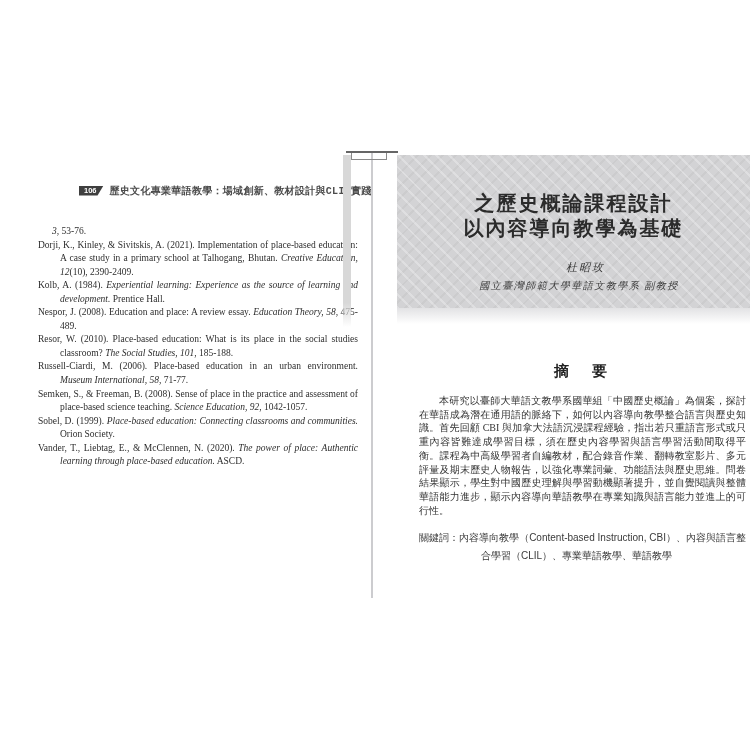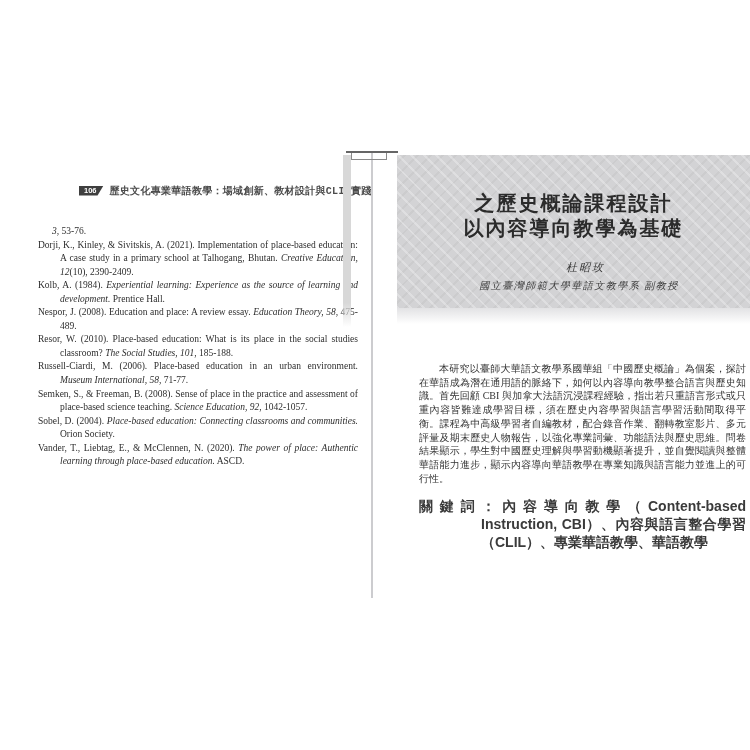--- a/index.html
+++ b/index.html
@@ -43,22 +43,22 @@
          letter-spacing:2px;font-family:"Liberation Serif", serif;}
   .author{margin-top:19px;font-size:11px;color:#3c3c3c;letter-spacing:2px;font-style:italic;margin-left:24px;}
   .affil{margin-top:4px;font-size:10px;color:#3c3c3c;letter-spacing:1.5px;font-style:italic;padding-left:11px;}
 
   
   .abstract{position:absolute;left:419px;top:362px;width:327px;}
   .abs-head{text-align:center;font-size:15px;font-weight:bold;color:#222;
             letter-spacing:4px;margin-bottom:13px;}
   .abs-body{margin:0;font-size:10px;line-height:13.7px;text-align:justify;
             text-indent:2em;color:#333;}
-  .keywords{margin:12px 0 0 0;font-family:"Liberation Sans", sans-serif;font-weight:bold;
-            font-size:14px;line-height:18px;color:#3a3a3a;
+  .keywords{margin:12px 0 0 0;font-family:"Liberation Sans", sans-serif;font-weight:normal;
+            font-size:10px;line-height:18px;color:#3a3a3a;
             padding-left:62px;text-indent:-62px;text-align:justify;}
 </style>
 </head>
 <body>
 
 <div class="canvas">
 
   <div class="page-left">
     <div class="header">
       <span class="page-badge">106</span>
@@ -66,37 +66,38 @@
       <span class="header-mark"></span>
     </div>
     <div class="refs">
         <p class="ref cont"><span class="it">3</span><span>, 53-76.</span></p>
         <p class="ref"><span>Dorji, K., Kinley, &amp; Sivitskis, A. (2021). Implementation of place-based education: A case study in a primary school at Talhogang, Bhutan. </span><span class="it">Creative Education, 12</span><span>(10), 2390-2409.</span></p>
         <p class="ref"><span>Kolb, A. (1984). </span><span class="it">Experiential learning: Experience as the source of learning and development.</span><span> Prentice Hall.</span></p>
         <p class="ref"><span>Nespor, J. (2008). Education and place: A review essay. </span><span class="it">Education Theory, 58</span><span>, 475-489.</span></p>
         <p class="ref"><span>Resor, W. (2010). Place-based education: What is its place in the social studies classroom? </span><span class="it">The Social Studies, 101</span><span>, 185-188.</span></p>
         <p class="ref"><span>Russell-Ciardi, M. (2006). Place-based education in an urban environment. </span><span class="it">Museum International, 58</span><span>, 71-77.</span></p>
         <p class="ref"><span>Semken, S., &amp; Freeman, B. (2008). Sense of place in the practice and assessment of place-based science teaching. </span><span class="it">Science Education, 92</span><span>, 1042-1057.</span></p>
-        <p class="ref"><span>Sobel, D. (2004). </span><span class="it">Place-based education: Connecting classrooms and communities.</span><span> Orion Society.</span></p>
+        <p class="ref"><span>Sobel, D. (1999). </span><span class="it">Place-based education: Connecting classrooms and communities.</span><span> Orion Society.</span></p>
         <p class="ref"><span>Vander, T., Liebtag, E., &amp; McClennen, N. (2020). </span><span class="it">The power of place: Authentic learning through place-based education.</span><span> ASCD.</span></p>
       </div>
   </div>
 
   <div class="edge-shadow"></div>
   <div class="spine"></div>
   <div class="corner-mark"></div>
 
   <div class="banner">
     <div class="title">
       <div>之歷史概論課程設計</div>
       <div>以內容導向教學為基礎</div>
     </div>
     <div class="author">杜昭玫</div>
     <div class="affil">國立臺灣師範大學華語文教學系 副教授</div>
   </div>
   <div class="banner-fade"></div>
 
   <div class="abstract">
+    <div class="abs-head">摘　要</div>
     <p class="abs-body">本研究以臺師大華語文教學系國華組「中國歷史概論」為個案，探討在華語成為潛在通用語的脈絡下，如何以內容導向教學整合語言與歷史知識。首先回顧 CBI 與加拿大法語沉浸課程經驗，指出若只重語言形式或只重內容皆難達成學習目標，須在歷史內容學習與語言學習活動間取得平衡。課程為中高級學習者自編教材，配合錄音作業、翻轉教室影片、多元評量及期末歷史人物報告，以強化專業詞彙、功能語法與歷史思維。問卷結果顯示，學生對中國歷史理解與學習動機顯著提升，並自覺閱讀與整體華語能力進步，顯示內容導向華語教學在專業知識與語言能力並進上的可行性。</p>
     <p class="keywords"><span>關鍵詞：</span><span>內容導向教學（Content-based Instruction, CBI）、內容與語言整合學習（CLIL）、專業華語教學、華語教學</span></p>
   </div>
 
 </div>
 
 </body></html>

